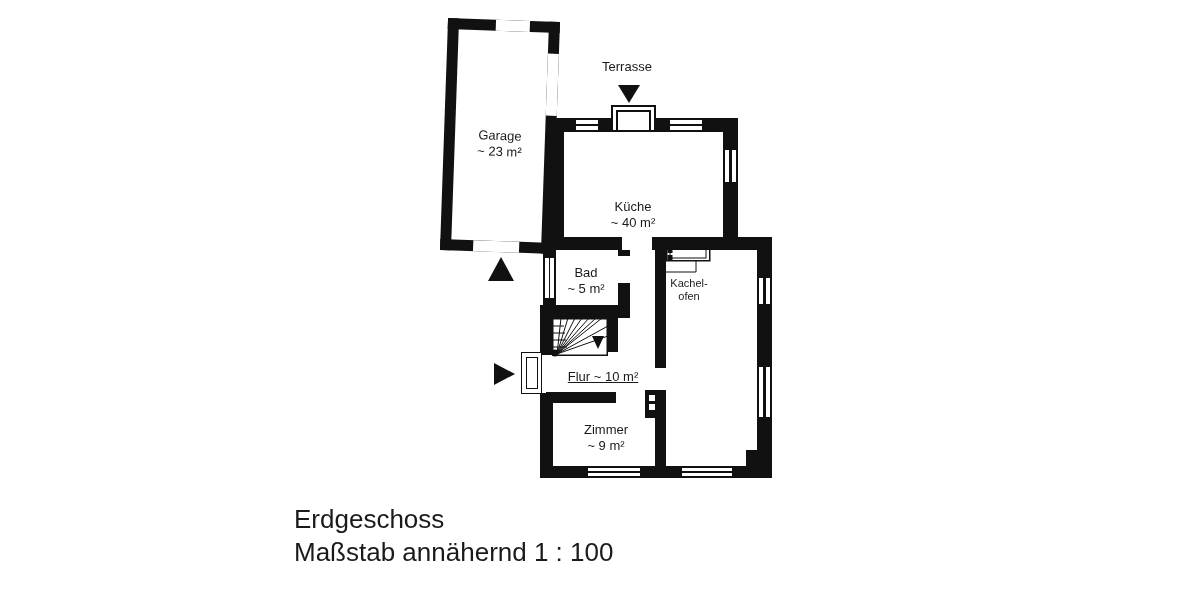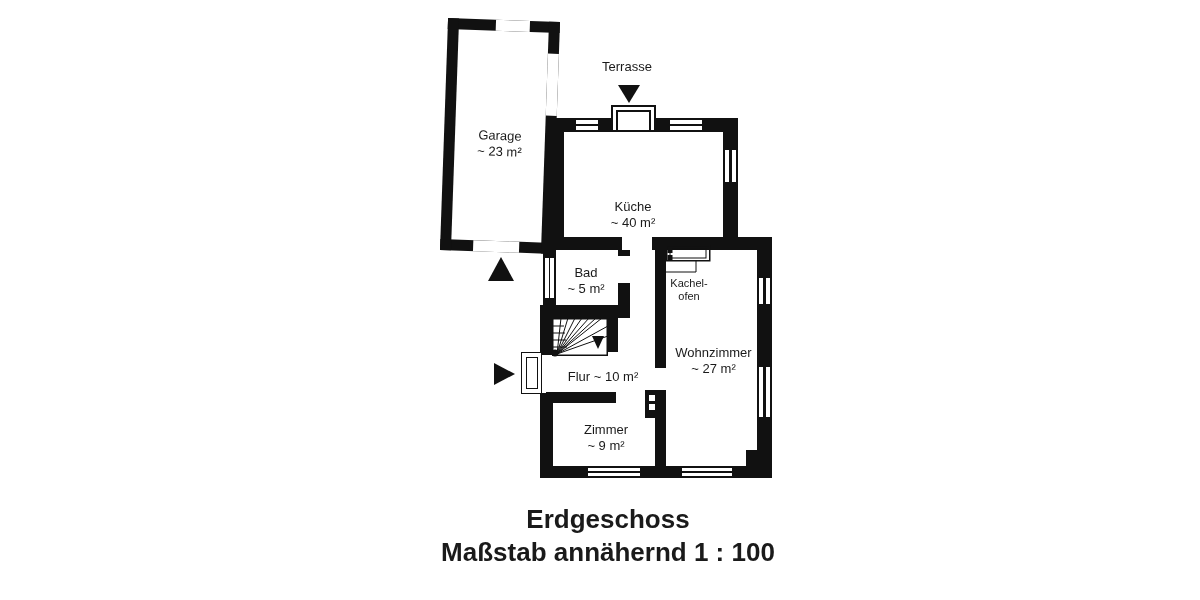--- a/index.html
+++ b/index.html
@@ -19,22 +19,22 @@
   .lbl.small { font-size:11px; line-height:1.15; }
   .tri { position:absolute; width:0; height:0; }
   .tri-up   { border-left:13px solid transparent; border-right:13px solid transparent; border-bottom:24px solid var(--wall); }
   .tri-down { border-left:11px solid transparent; border-right:11px solid transparent; border-top:18px solid var(--wall); }
   .tri-right{ border-top:11px solid transparent; border-bottom:11px solid transparent; border-left:21px solid var(--wall); }
   .door-rect { position:absolute; background:var(--bg); border:2px solid var(--wall); box-sizing:border-box; }
   .door-rect.thin { border-width:1.5px; }
   .garage { position:absolute; left:444px; top:20px; width:112px; height:232px;
             transform:rotate(2deg); transform-origin:50% 50%; }
   svg.linework { position:absolute; color:var(--wall); overflow:visible; }
-  .title { position:absolute; left:308px; top:503px; width:600px; text-align:center;
-           font-weight:bold; font-size:26px; line-height:1.27; color:var(--text); }
+  .title { position:absolute; left:294px; top:503px; width:600px; 
+           font-weight:normal; font-size:26px; line-height:1.27; color:var(--text); }
 </style>
 </head>
 <body>
 
 <div class="canvas">
 
   <div class="garage">
     <div class="w" style="left:0;top:0;width:112px;height:11px;"></div>
     <div class="w" style="left:0;top:221px;width:112px;height:11px;"></div>
     <div class="w" style="left:0;top:0;width:11px;height:232px;"></div>
@@ -90,21 +90,21 @@
       <path d="M5 36 L9 0 M5 36 L16 0 M5 36 L23 0 M5 36 L30 0 M5 36 L37 0 M5 36 L44 0 M5 36 L50 0 M5 36 L56 8 M5 36 L56 18"></path>
     </g>
     <circle cx="3" cy="35" r="3.5" fill="currentColor"></circle>
     <polygon points="40,18 52,18 46,31" fill="currentColor"></polygon>
   </svg>
 
   <div class="door-rect thin" style="left:521px;top:352px;width:21px;height:42px;"></div>
   <div class="door-rect thin" style="left:526px;top:357px;width:12px;height:32px;"></div>
   <div class="tri tri-right abs" style="left:494px;top:363px;"></div>
   <div class="w" style="left:540px;top:393px;width:13px;height:85px;"></div>
-  <div class="lbl" style="left:548px;top:369px;width:110px;">
+  <div class="lbl" style="left:548px;top:369px;width:110px;text-decoration:underline;">
     <span>Flur ~ 10 m²</span>
   </div>
 
   <div class="w" style="left:546px;top:392px;width:70px;height:11px;"></div>
   <div class="lbl" style="left:563px;top:422px;width:86px;">
     <div>Zimmer</div>
     <div>~ 9 m²</div>
   </div>
 
   <div class="w" style="left:655px;top:250px;width:11px;height:118px;"></div>
@@ -122,24 +122,20 @@
     <rect x="0.75" y="0.75" width="43" height="15" fill="none" stroke="currentColor" stroke-width="1.5"></rect>
     <rect x="4" y="4" width="36" height="9" fill="none" stroke="currentColor" stroke-width="1"></rect>
     <path d="M30 16 V27 M0 27 H30" fill="none" stroke="currentColor" stroke-width="1"></path>
     <rect x="1.5" y="3" width="5" height="5" fill="currentColor"></rect>
     <rect x="1.5" y="10" width="5" height="5" fill="currentColor"></rect>
   </svg>
   <div class="lbl small" style="left:667px;top:277px;width:44px;">
     <div>Kachel-</div>
     <div>ofen</div>
   </div>
-  <div class="lbl" style="left:656px;top:345px;width:115px;">
-    <div>Wohnzimmer</div>
-    <div>~ 27 m²</div>
-  </div>
 
   <div class="w" style="left:540px;top:466px;width:232px;height:12px;"></div>
   <div class="w" style="left:746px;top:450px;width:26px;height:28px;"></div>
   <div class="win-h" style="left:588px;top:467px;width:52px;height:10px;"></div>
   <div class="win-h" style="left:682px;top:467px;width:50px;height:10px;"></div>
 
   <div class="title">
     <div>Erdgeschoss</div>
     <div>Maßstab annähernd 1 : 100</div>
   </div>

